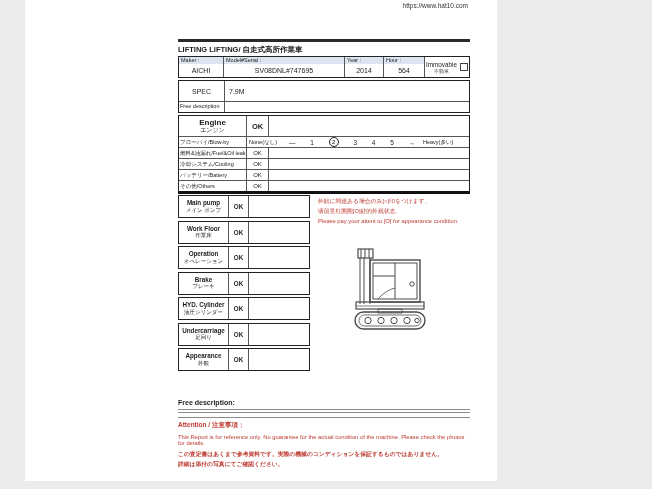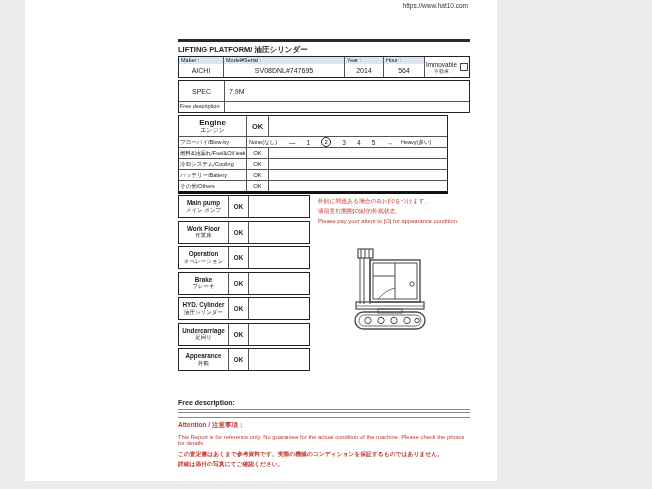--- a/index.html
+++ b/index.html
@@ -31,21 +31,21 @@
 
   
   .spec-box{top:80px;left:153px;width:292px;height:33px;border:1.5px solid #222;box-sizing:border-box;display:flex;flex-direction:column;background:#fff;}
   .spec-main{flex:1;display:flex;}
   .spec-label{width:46px;border-right:1px solid #555;display:flex;align-items:center;justify-content:center;font-size:7px;box-sizing:border-box;}
   .spec-value{flex:1;display:flex;align-items:center;padding-left:4px;font-size:7px;}
   .spec-free{height:10px;border-top:1px solid #555;display:flex;}
   .spec-free-label{width:46px;border-right:1px solid #555;font-size:5.5px;line-height:9px;padding-left:1px;box-sizing:border-box;white-space:nowrap;overflow:hidden;}
 
   
-  .engine-box{top:115px;left:153px;width:270px;border:1.5px solid #222;border-bottom:3px solid #111;box-sizing:border-box;background:#fff;}
+  .engine-box{top:115px;left:153px;width:292px;border:1.5px solid #222;border-bottom:3px solid #111;box-sizing:border-box;background:#fff;}
   .eng-row{display:flex;border-bottom:1px solid #555;align-items:stretch;}
   .eng-row:last-child{border-bottom:none;}
   .eng-head{height:20px;}
   .eng-title{width:68px;border-right:1px solid #555;text-align:center;display:flex;flex-direction:column;justify-content:center;box-sizing:border-box;}
   .eng-title-en{font-size:8px;font-weight:bold;line-height:9px;}
   .eng-title-jp{font-size:6px;line-height:7px;}
   .eng-ok-head{width:22px;border-right:1px solid #555;display:flex;align-items:center;justify-content:center;font-size:7.5px;font-weight:bold;box-sizing:border-box;}
   .eng-rest{flex:1;}
   .eng-sub{height:10px;font-size:5.5px;}
   .eng-label{width:68px;border-right:1px solid #555;display:flex;align-items:center;padding-left:1px;box-sizing:border-box;white-space:nowrap;overflow:hidden;}
@@ -83,21 +83,21 @@
   .att-line{font-size:5.8px;margin-top:3.5px;line-height:1.2;}
   .att-jp{font-weight:bold;}
 </style>
 </head>
 <body>
 
 <div class="page">
 
   <div class="abs url">https://www.hat10.com</div>
   <div class="abs topbar"></div>
-  <div class="abs section-title">LIFTING PLATFORM/ 油圧シリンダー</div>
+  <div class="abs section-title">LIFTING LIFTING/ 自走式高所作業車</div>
 
   <div class="abs info-table">
     <div class="info-cell" style="width:45px;">
       <div class="info-label">Maker :</div>
       <div class="info-value">AICHI</div>
     </div>
     <div class="info-cell" style="width:121px;">
       <div class="info-label">Model#Serial :</div>
       <div class="info-value">SV08DNL#747695</div>
     </div>

